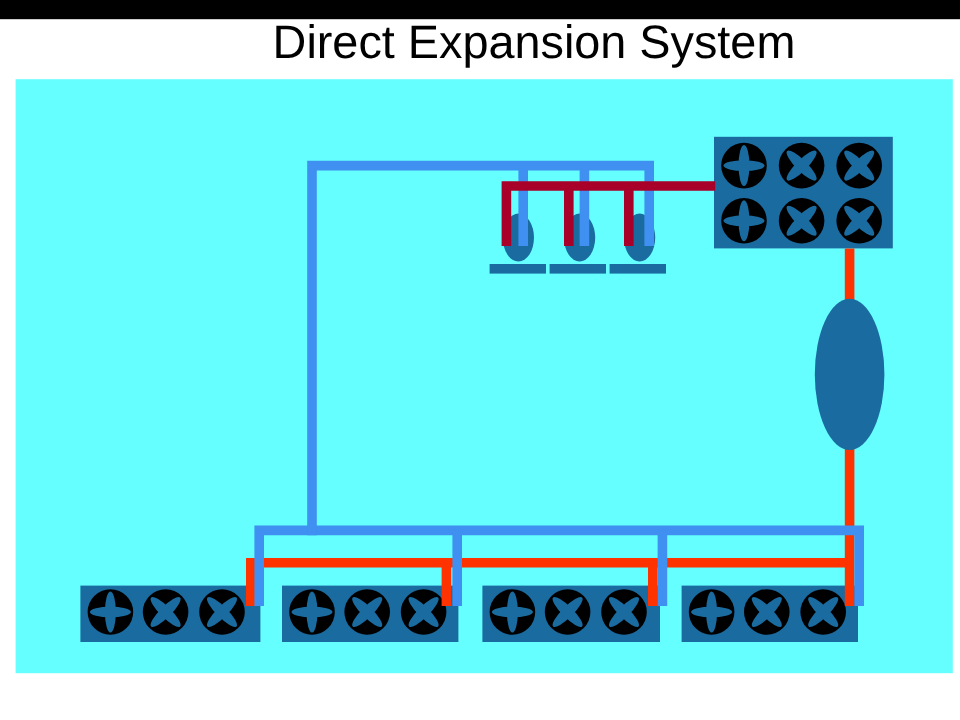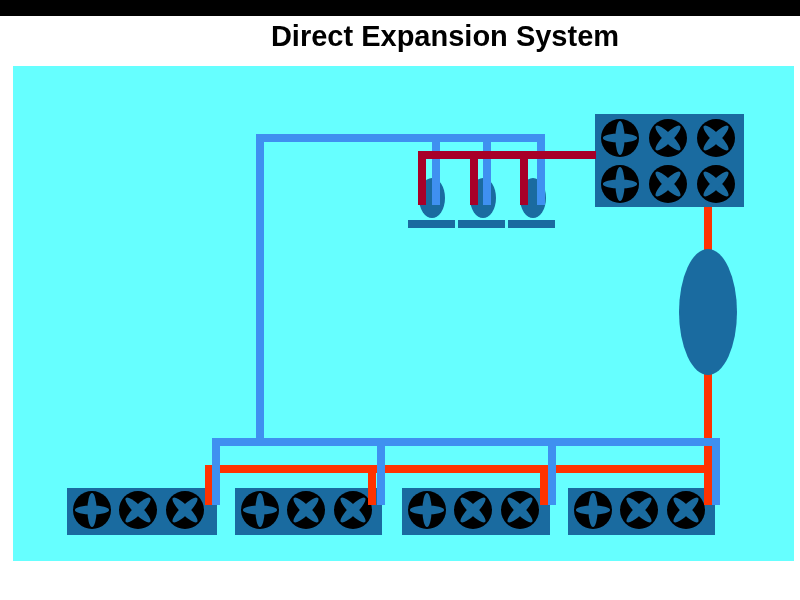--- a/index.html
+++ b/index.html
@@ -3,21 +3,21 @@
 <meta charset="utf-8">
 <style>
   html,body{margin:0;padding:0;background:#ffffff;}
   .stage{
     position:relative;width:800px;height:600px;overflow:hidden;
     background:#ffffff;font-family:"Liberation Sans",sans-serif;
   }
   .top-bar{position:absolute;left:0;top:0;width:800px;height:16px;}
   .slide-title{
     position:absolute;left:90px;top:14px;width:710px;height:46px;
-    text-align:center;font-size:29px;line-height:44px;font-weight:700;
+    text-align:center;font-size:39px;line-height:44px;font-weight:400;
     white-space:nowrap;
   }
   svg.diagram{position:absolute;left:0;top:0;}
 </style>
 </head>
 <body>
 
 <div class="stage" style="background: rgb(255, 255, 255);">
   <div class="top-bar" style="background: rgb(0, 0, 0);"></div>
   <div class="slide-title" style="color: rgb(0, 0, 0);">Direct Expansion System</div>

